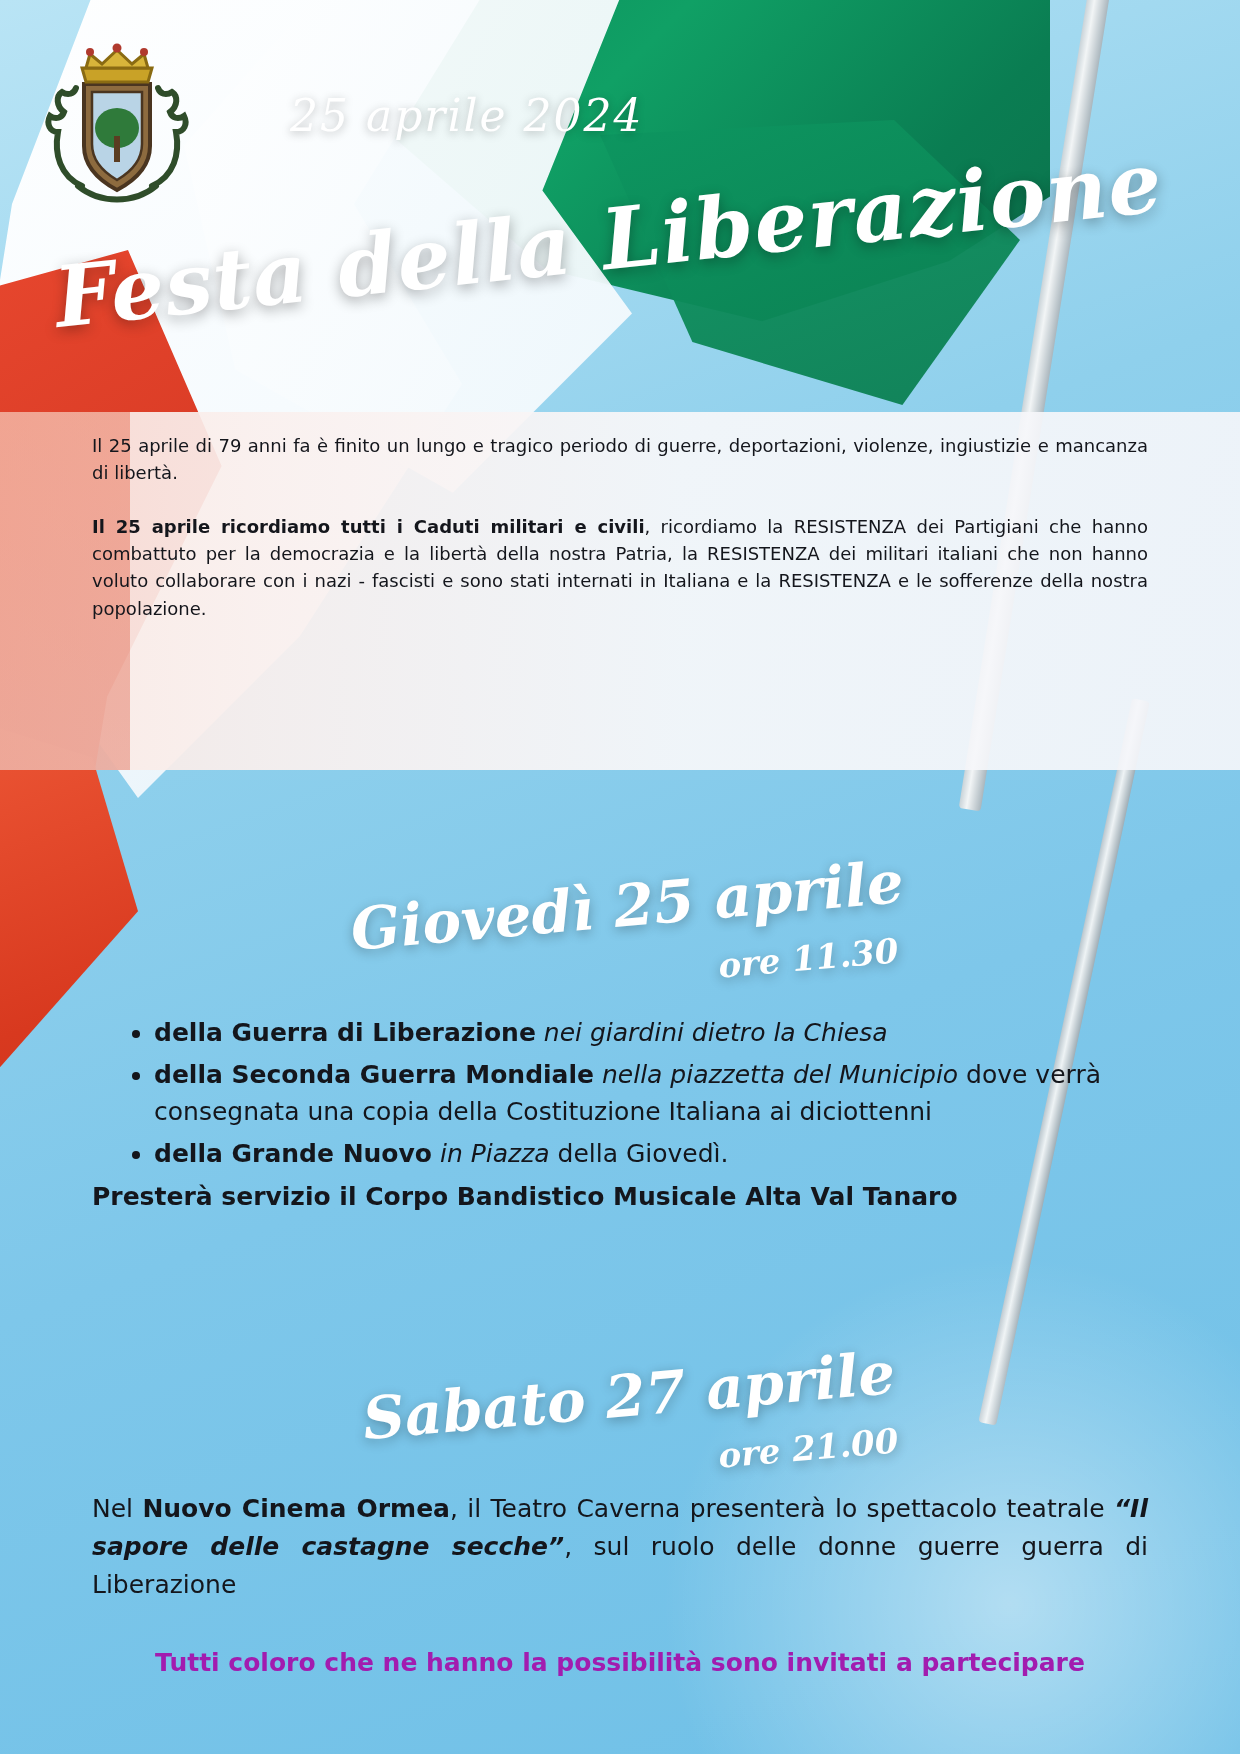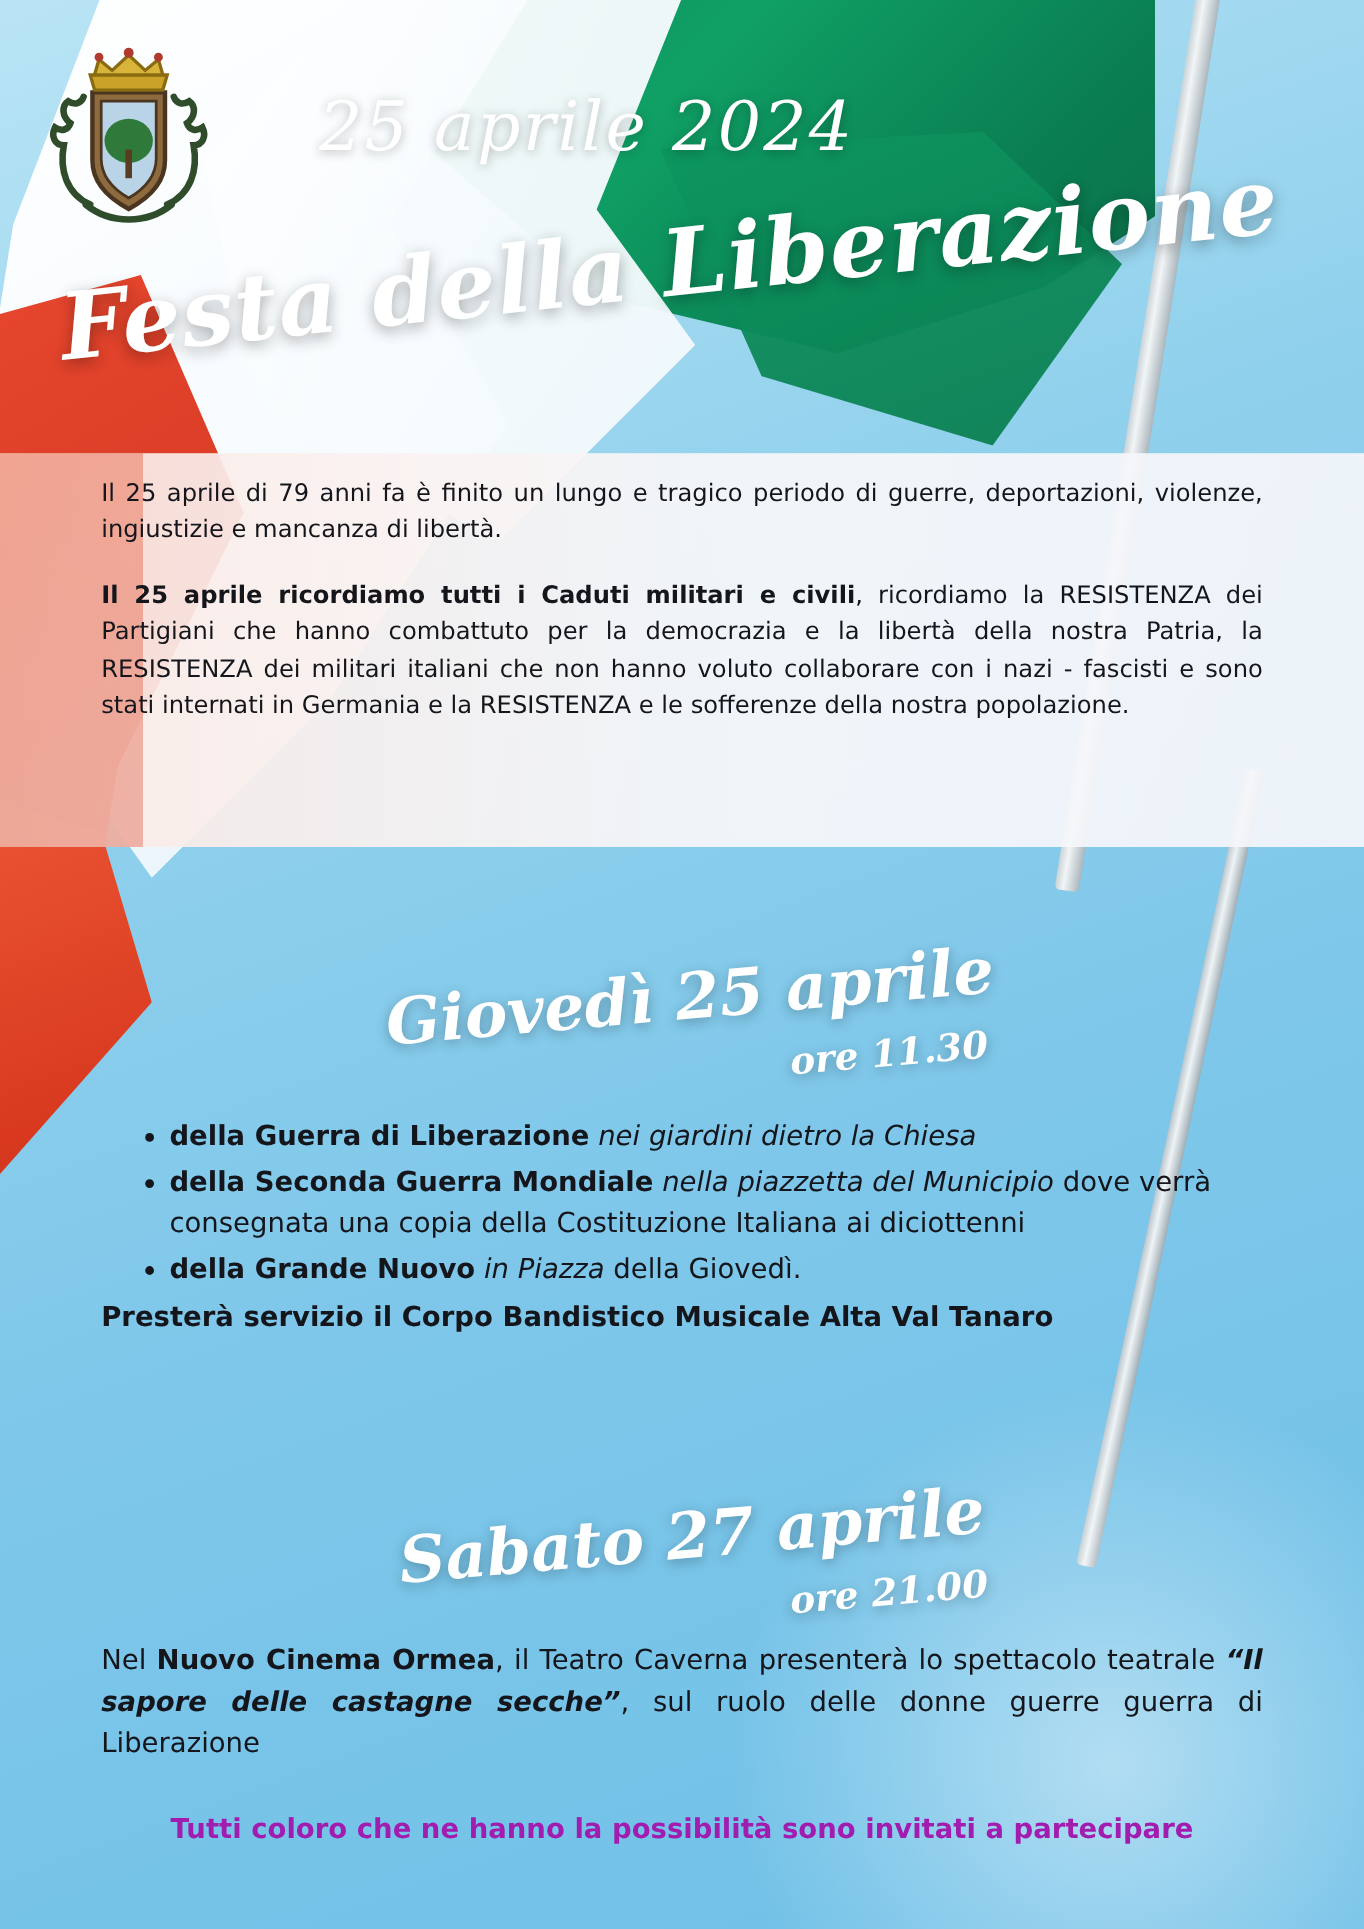--- a/index.html
+++ b/index.html
@@ -158,24 +158,24 @@
     left: 42px;
     top: 36px;
     width: 150px;
     height: 180px;
   }
 
   
   .title-date {
     position: absolute;
     left: 290px;
-    top: 78px;
+    top: 90px;
     font-family: "DejaVu Serif", serif;
     font-style: italic;
-    font-size: 62px;
+    font-size: 44px;
     color: #ffffff;
     letter-spacing: 2px;
     text-shadow: 0 2px 10px rgba(0,0,0,.28);
     white-space: nowrap;
   }
   .title-main {
     position: absolute;
     left: 52px;
     top: 190px;
     font-family: "DejaVu Serif", serif;
@@ -189,21 +189,21 @@
     white-space: nowrap;
   }
 
   
   .intro {
     position: absolute;
     left: 92px;
     top: 432px;
     width: 1056px;
     font-family: "DejaVu Sans", sans-serif;
-    font-size: 22px;
+    font-size: 18px;
     line-height: 1.52;
     color: #14161c;
     text-align: justify;
   }
   .intro p { margin: 0 0 26px 0; }
   .intro b { font-weight: bold; }
 
   
   .ev-day {
     position: absolute;
@@ -318,21 +318,21 @@
     <circle cx="75" cy="12" r="4.5" fill="#b03a2e"></circle>
     <circle cx="102" cy="16" r="4" fill="#b03a2e"></circle>
     <path d="M36 150 C58 168 92 168 114 150" fill="none" stroke="#2f4d2a" stroke-width="6" stroke-linecap="round"></path>
   </svg>
 
   <div class="title-date">25 aprile 2024</div>
   <div class="title-main">Festa della Liberazione</div>
 
   <div class="intro">
     <p>Il 25 aprile di 79 anni fa è finito un lungo e tragico periodo di guerre, deportazioni, violenze, ingiustizie e mancanza di libertà.</p>
-    <p><b>Il 25 aprile ricordiamo tutti i Caduti militari e civili</b><span>, ricordiamo la RESISTENZA dei Partigiani che hanno combattuto per la democrazia e la libertà della nostra Patria, la RESISTENZA dei militari italiani che non hanno voluto collaborare con i nazi - fascisti e sono stati internati in Germania e la RESISTENZA e le sofferenze della nostra popolazione.</span></p>
+    <p><b>Il 25 aprile ricordiamo tutti i Caduti militari e civili</b><span>, ricordiamo la RESISTENZA dei Partigiani che hanno combattuto per la democrazia e la libertà della nostra Patria, la RESISTENZA dei militari italiani che non hanno voluto collaborare con i nazi - fascisti e sono stati internati in Italiana e la RESISTENZA e le sofferenze della nostra popolazione.</span></p>
   </div>
 
   <div class="ev-day" id="ev1-day">Giovedì 25 aprile</div>
   <div class="ev-time" id="ev1-time">ore 11.30</div>
 
   <div class="ev1-body">
     <ul>
       <li><b>della Guerra di Liberazione</b><i> nei giardini dietro la Chiesa</i><span></span></li>
       <li><b>della Seconda Guerra Mondiale</b><i> nella piazzetta del Municipio</i><span> dove verrà consegnata una copia della Costituzione Italiana ai diciottenni</span></li>
       <li><b>della Grande Nuovo</b><i> in Piazza</i><span> della Giovedì.</span></li>

